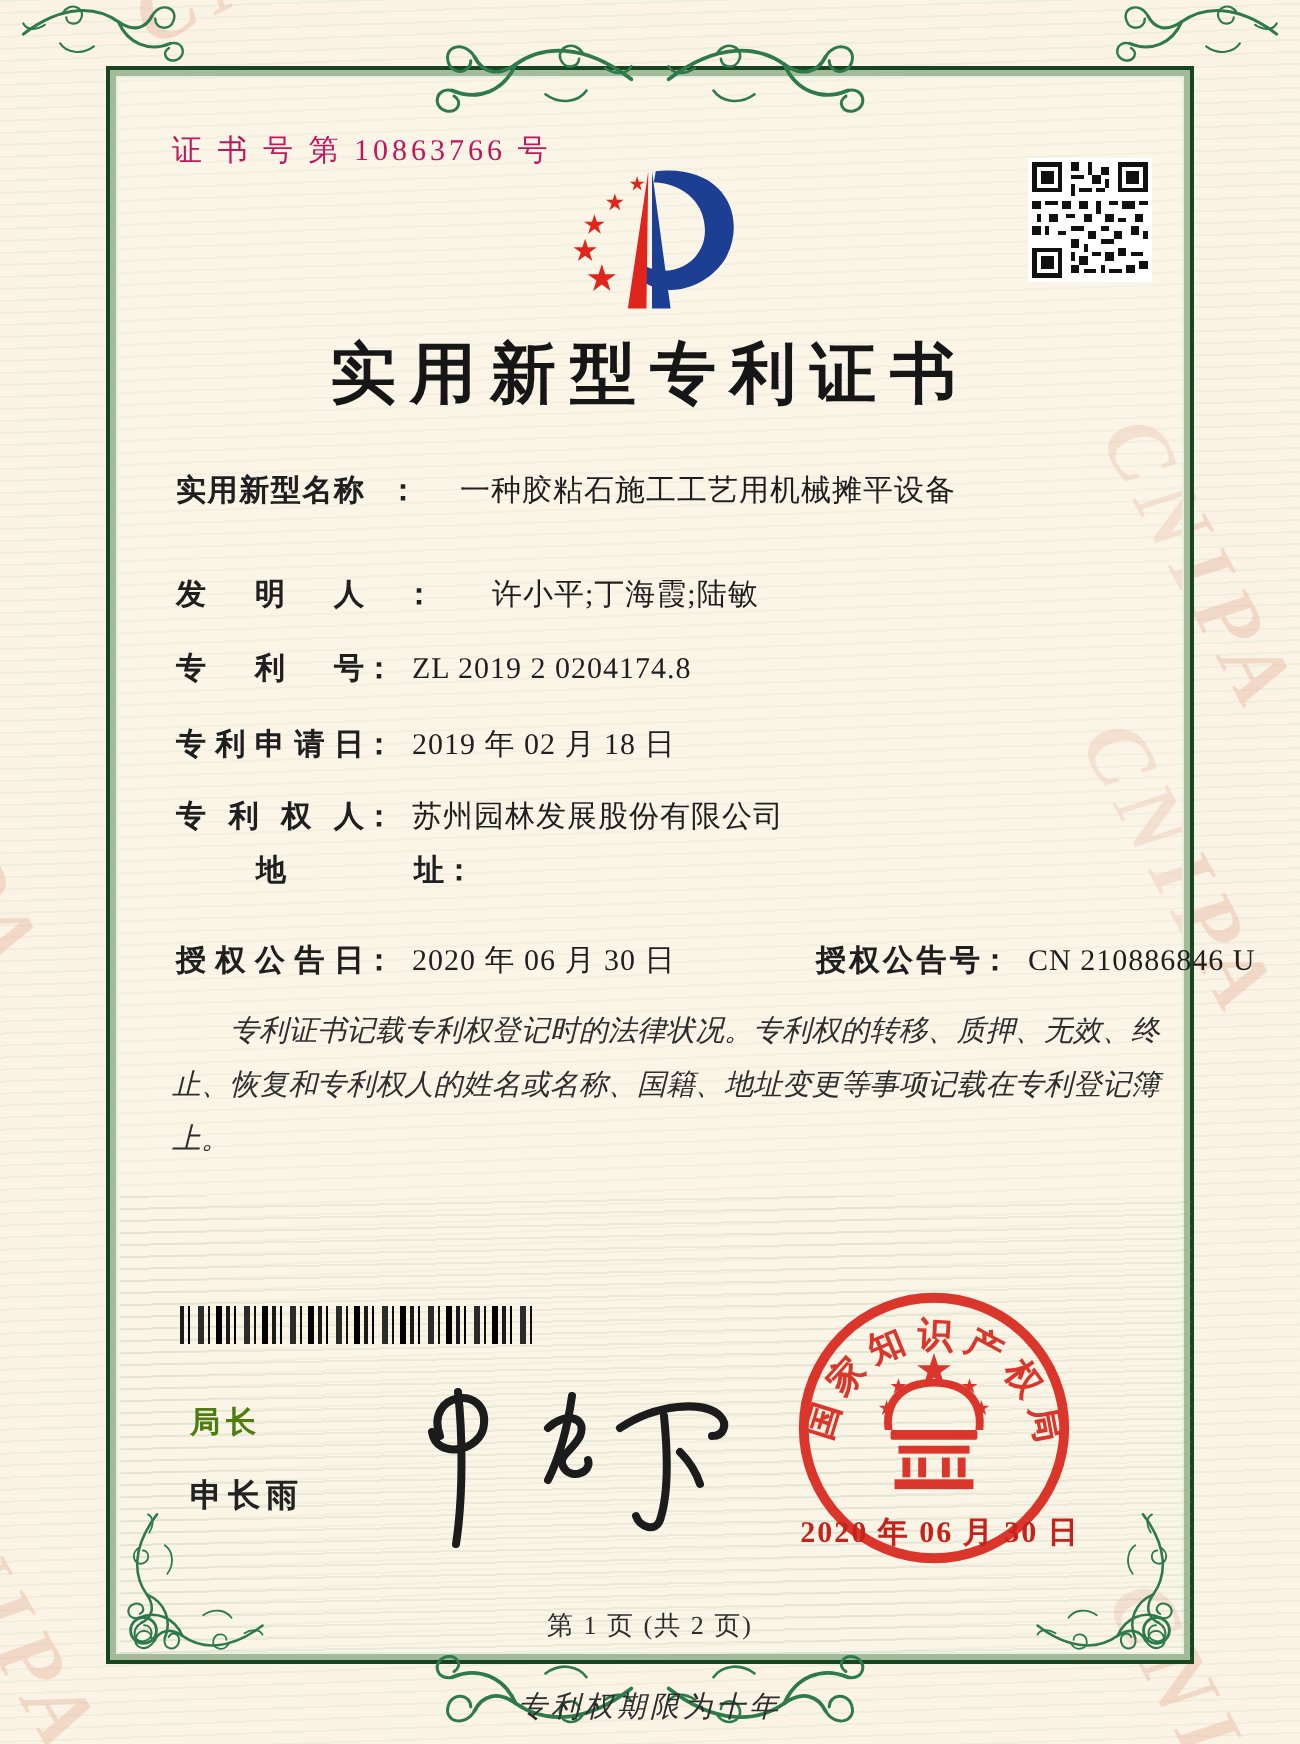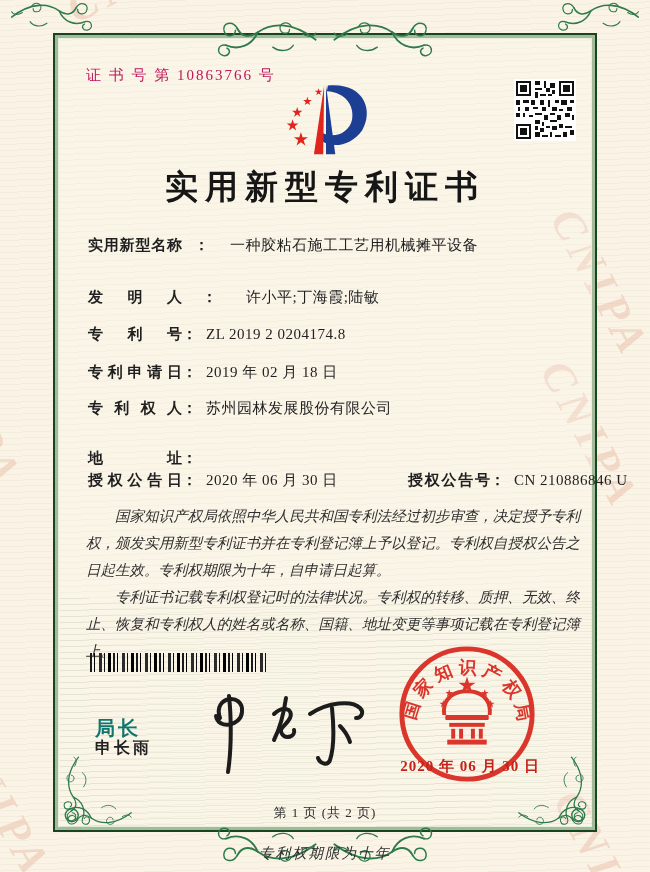--- a/index.html
+++ b/index.html
@@ -75,21 +75,21 @@
     background:repeating-linear-gradient(90deg,
       #1a1a1a 0 2px, rgba(0,0,0,0) 2px 4px,
       #000 4px 5px, rgba(0,0,0,0) 5px 9px,
       #2b2b2b 9px 12px, rgba(0,0,0,0) 12px 14px,
       #111 14px 15px, rgba(0,0,0,0) 15px 18px,
       #000 18px 21px, rgba(0,0,0,0) 21px 23px);
   }
   .sig-title{
     position:absolute;left:95px;top:702px;
     font-family:"Liberation Sans", sans-serif;
-    font-size:20px;font-weight:600;color:#0f766e;letter-spacing:3px;margin-top:13px;
+    font-size:15px;font-weight:600;color:#4d7c0f;letter-spacing:3px;
   }
   .sig-name{
     position:absolute;left:95px;top:738px;
     font-family:"Liberation Sans", sans-serif;
     font-size:16px;font-weight:600;color:#222;letter-spacing:3px;
   }
   .seal-date{
     position:absolute;left:390px;top:757px;width:160px;
     text-align:center;font-size:15px;font-weight:600;
     color:#c3231a;letter-spacing:1px;
@@ -254,35 +254,34 @@
   <div class="field" style="top:363px;">
     <span class="lbl">专利申请日</span>
       <span class="colon">：</span>
     <span class="val">2019 年 02 月 18 日</span>
   </div>
   <div class="field" style="top:399px;">
     <span class="lbl">专利权人</span>
       <span class="colon">：</span>
     <span class="val">苏州园林发展股份有限公司</span>
   </div>
-  <div class="field" style="top:449px;">
+  <div class="field" style="top:426px;margin-left:40px;">
     <span class="lbl">地址</span>
       <span class="colon">：</span>
   </div>
   <div class="field" style="top:471px;">
     <span class="lbl">授权公告日</span>
       <span class="colon">：</span>
     <span class="val" style="width:168px;">2020 年 06 月 30 日</span>
     <span class="lbl2">授权公告号</span>
       <span class="colon">：</span>
     <span class="val">CN 210886846 U</span>
   </div>
 
   <div class="paras">
-    <p>国家知识产权局依照中华人民共和国专利法经过初步审查，决定授予专利权，颁发实用新型专利证书并在专利登记簿上予以登记。专利权自授权公告之日起生效。专利权期限为十年，自申请日起算。</p>
     <p>专利证书记载专利权登记时的法律状况。专利权的转移、质押、无效、终止、恢复和专利权人的姓名或名称、国籍、地址变更等事项记载在专利登记簿上。</p>
   </div>
 
   <div class="barcode"></div>
 
   <div class="sig-title">局长</div>
   <div class="sig-name">申长雨</div>
 
   <svg class="abs" style="left:182px;top:684px;" width="190" height="100" viewBox="0 0 190 100" fill="none" stroke="#1c1c1c" stroke-width="4" stroke-linecap="round">
     <path d="M38,34 C30,12 62,8 60,28 C59,42 36,46 34,32"></path>

